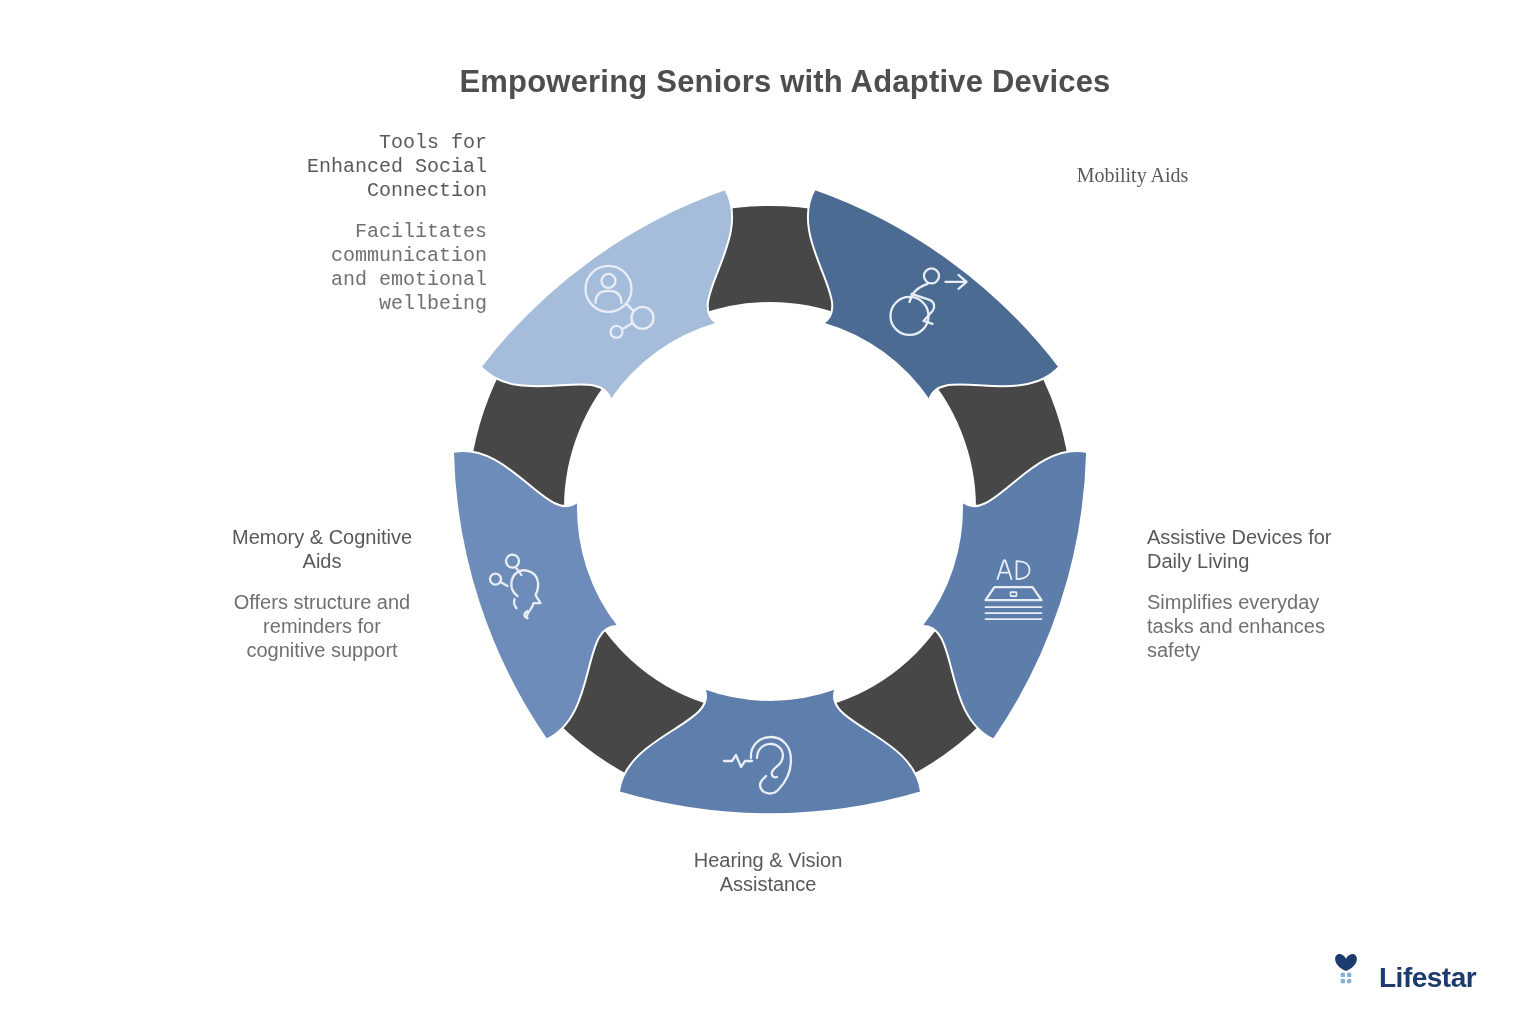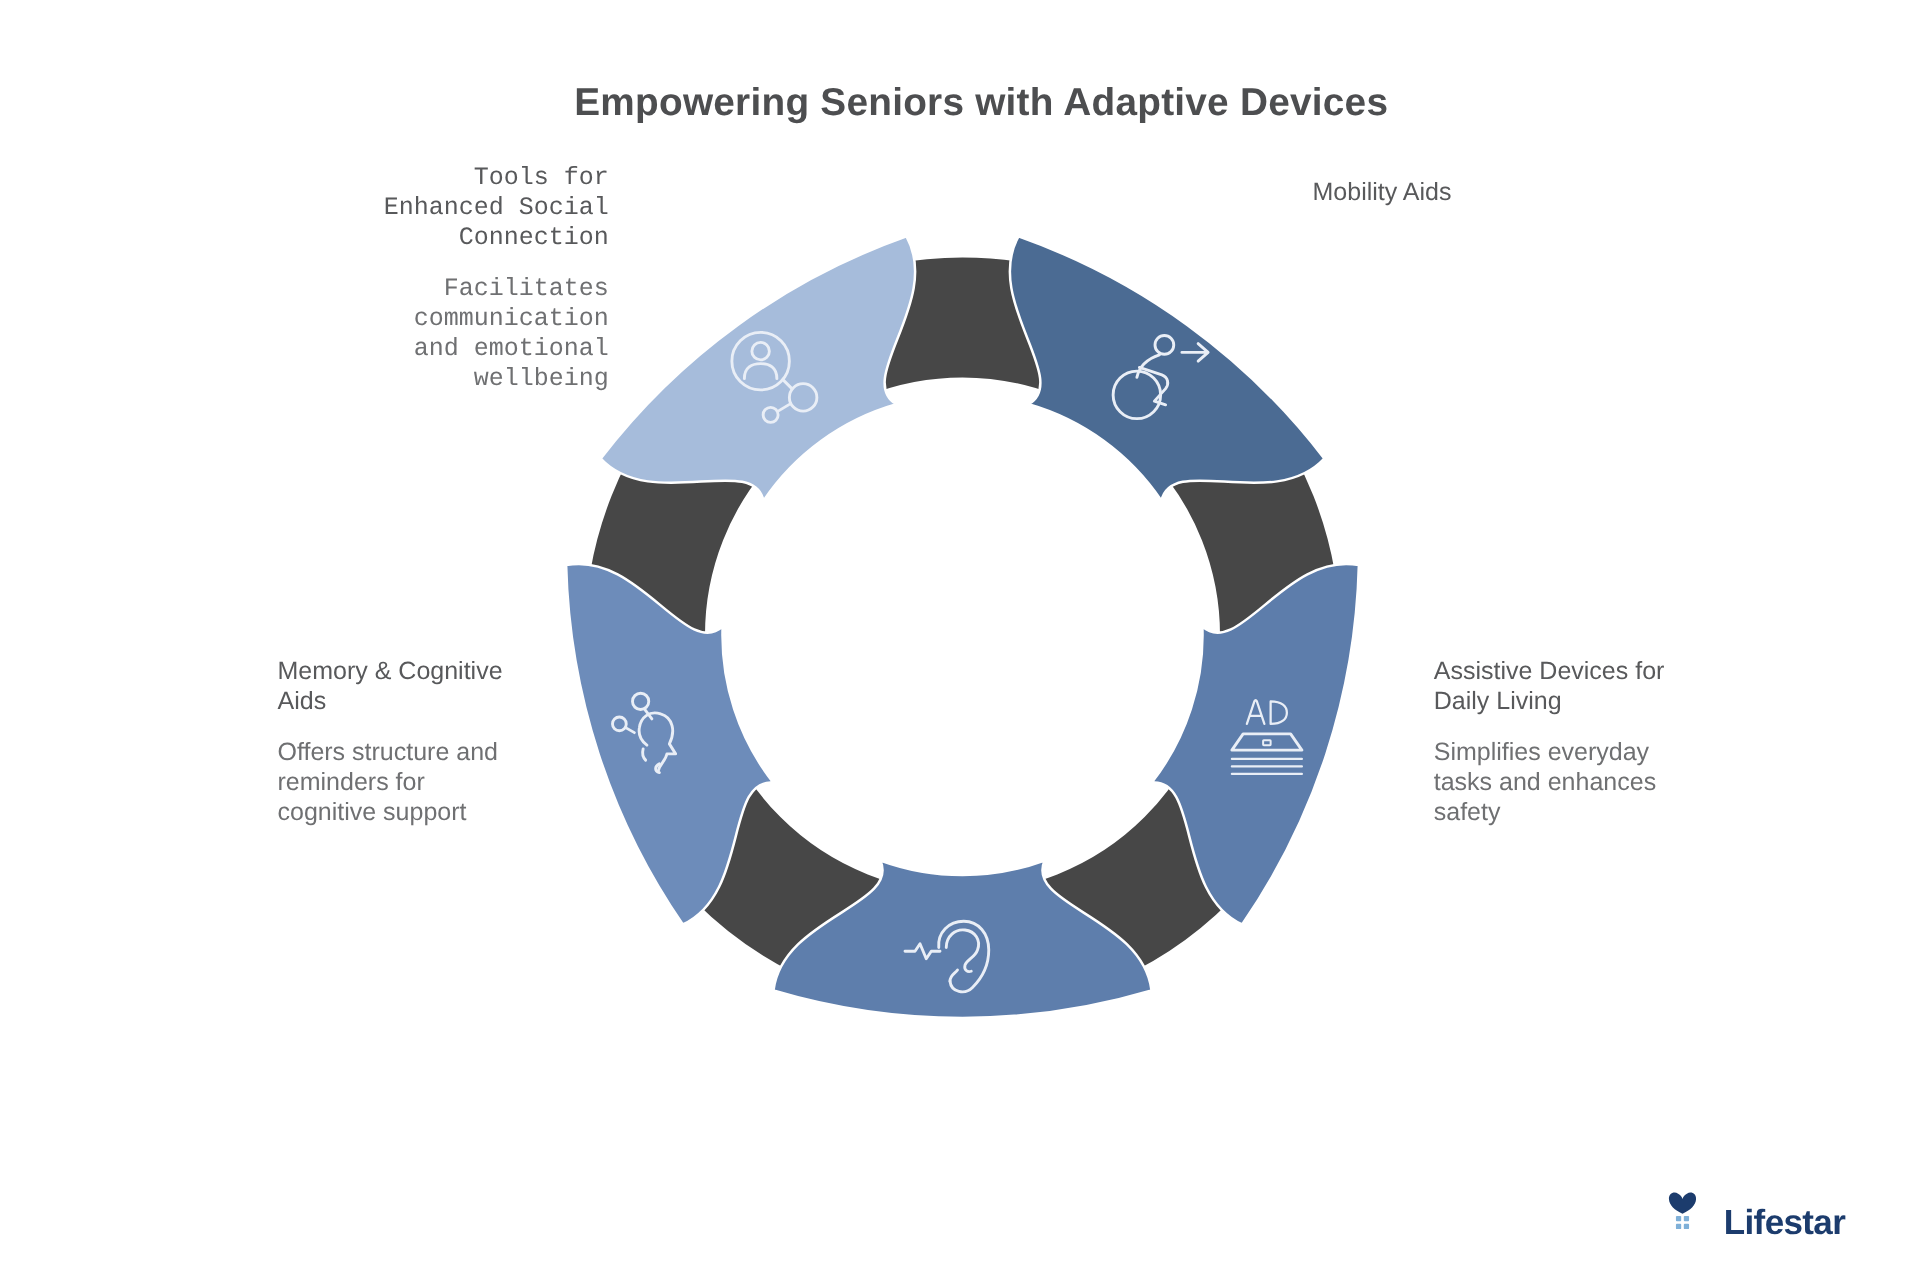--- a/index.html
+++ b/index.html
@@ -17,24 +17,24 @@
     position:absolute;left:17px;top:64px;width:1536px;text-align:center;
     font-size:31px;font-weight:700;color:var(--title-color);letter-spacing:.2px;
   }
   #diagram-svg{position:absolute;left:0;top:0;}
   .wedge{stroke:var(--wedge-outline);stroke-width:2;stroke-linejoin:round;}
   .licon{fill:none;stroke:var(--icon-stroke);stroke-width:2.3;stroke-linecap:round;stroke-linejoin:round;}
   .lbl{position:absolute;font-size:20px;line-height:24px;}
   .lbl .hd{font-weight:400;color:var(--heading-color);margin:0 0 17px 0;}
   .lbl .bd{margin:0;color:var(--body-color);}
   #lbl-social-connection{left:291px;top:131px;width:196px;text-align:right;font-family:Liberation Mono, monospace;}
-  #lbl-mobility-aids{left:1050px;top:142px;width:165px;text-align:left;}
+  #lbl-mobility-aids{left:1050px;top:163px;width:165px;text-align:center;font-family:Liberation Serif, serif;}
   #lbl-daily-living{left:1113px;top:525px;width:196px;text-align:left;margin-left:34px;}
   #lbl-hearing-vision{left:673px;top:848px;width:190px;text-align:center;}
-  #lbl-memory-cognitive{left:222px;top:525px;width:200px;text-align:left;}
+  #lbl-memory-cognitive{left:222px;top:525px;width:200px;text-align:center;}
   #logo{position:absolute;left:1318px;top:950px;display:flex;align-items:center;}
   #logo-text{font-size:28px;font-weight:700;color:var(--logo-navy);letter-spacing:-.5px;margin-left:5px;}
   .petal{fill:var(--logo-navy);}
   .win{fill:var(--logo-light);}
 </style>
 </head>
 <body>
 
 <div id="page-title">Empowering Seniors with Adaptive Devices</div>
 
@@ -142,20 +142,21 @@
   <p class="bd">Facilitates communication and emotional wellbeing</p>
 </div>
 <div class="lbl" id="lbl-mobility-aids">
   <p class="hd">Mobility Aids</p>
 </div>
 <div class="lbl" id="lbl-daily-living">
   <p class="hd">Assistive Devices for Daily Living</p>
   <p class="bd">Simplifies everyday tasks and enhances safety</p>
 </div>
 <div class="lbl" id="lbl-hearing-vision">
+  <p class="hd">Hearing &amp; Vision Assistance</p>
 </div>
 <div class="lbl" id="lbl-memory-cognitive">
   <p class="hd">Memory &amp; Cognitive Aids</p>
   <p class="bd">Offers structure and reminders for cognitive support</p>
 </div>
 
 <div id="logo">
   <svg width="56" height="56" viewBox="-40 -40 80 80">
     <g id="petals">
       <path class="petal" d="M 0,-10 C -9,-14 -15,-19.5 -15.5,-26.5 C -16,-33 -10,-36 -5,-33 C -2.5,-31.5 -0.5,-29.5 0,-27 C 0.5,-29.5 2.5,-31.5 5,-33 C 10,-36 16,-33 15.5,-26.5 C 15,-19.5 9,-14 0,-10 Z"></path>

